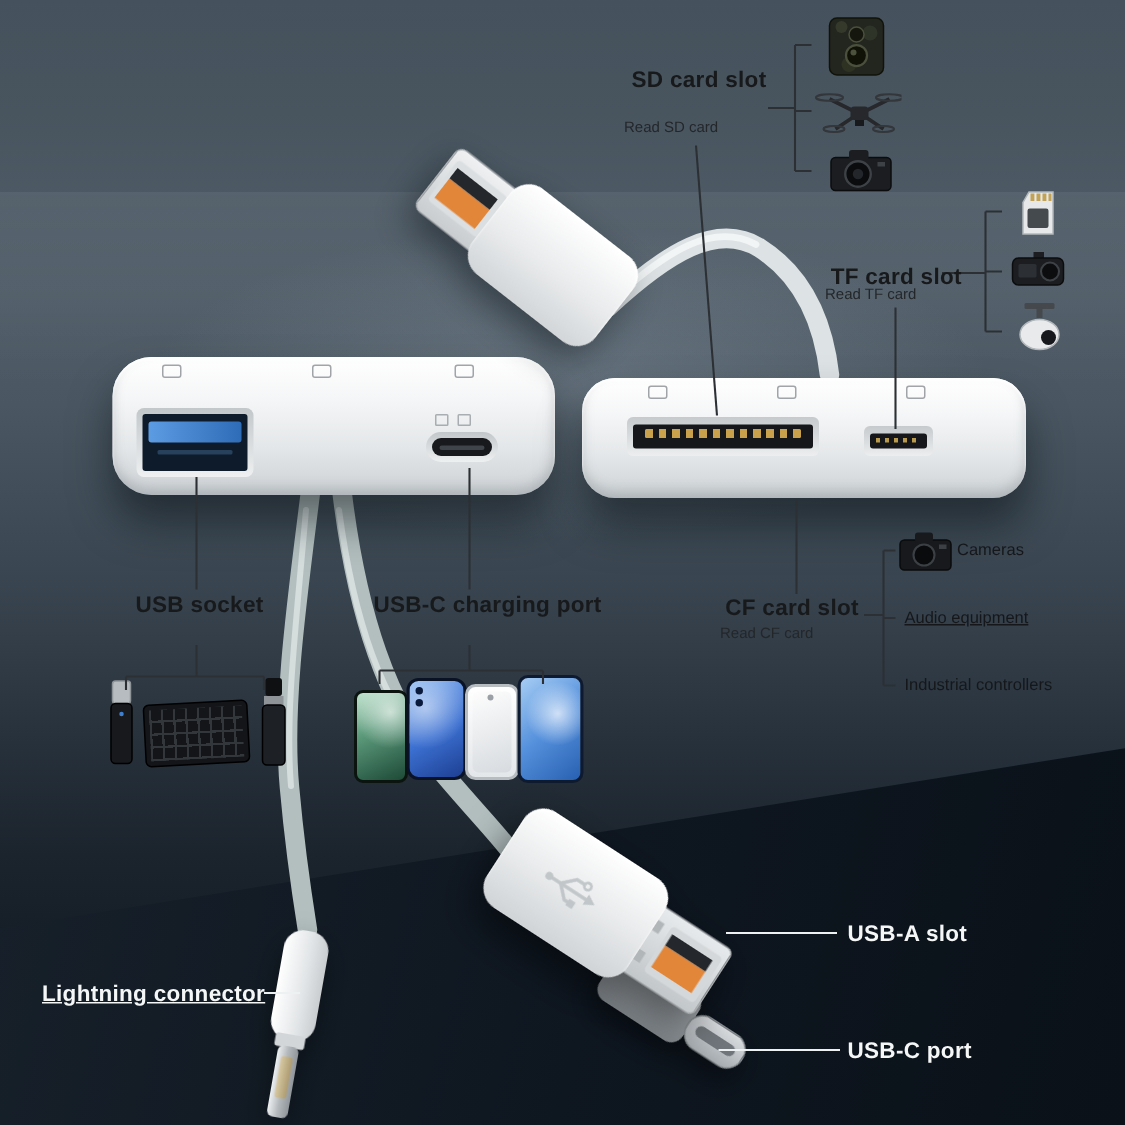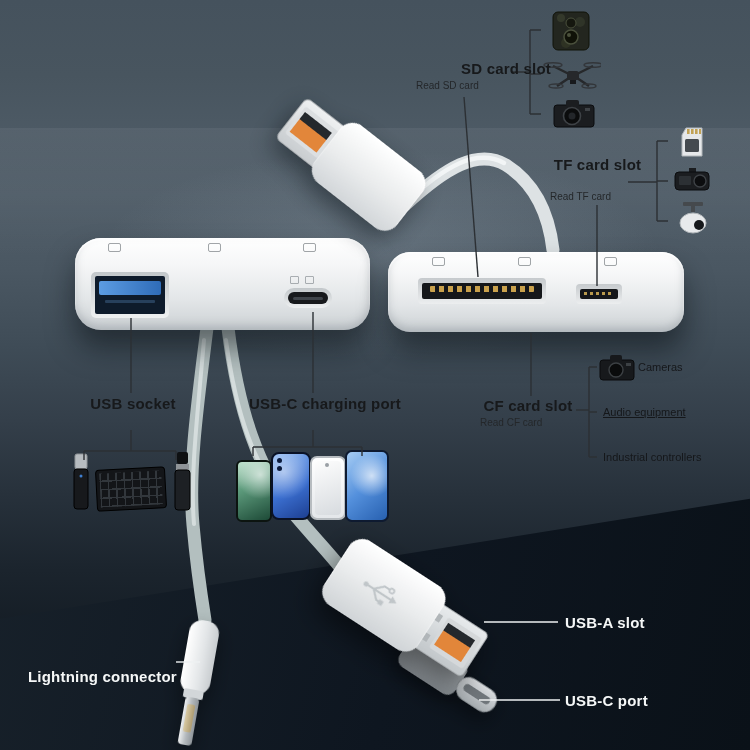--- a/index.html
+++ b/index.html
@@ -215,34 +215,34 @@
       <path d="M531,396 L531,333"></path>
       <path d="M576,410 L589,410 M589,367 L589,457 M589,367 L597,367 M589,412 L597,412 M589,457 L597,457"></path>
     </g>
     <g stroke="#eef1f2" stroke-width="1.4" fill="none">
       <path d="M176,662 L200,662"></path>
       <path d="M558,622 L484,622"></path>
       <path d="M560,700 L479,700"></path>
     </g>
   </svg>
 
-  <div class="title" style="left:416px;top:60px;width:100px;margin-left:40px;">SD card slot</div>
+  <div class="title" style="left:416px;top:45px;width:100px;">SD card slot</div>
   <div class="sub" style="left:416px;top:80px;width:100px;">Read SD card</div>
 
-  <div class="title" style="left:550px;top:156px;width:95px;">TF card slot</div>
+  <div class="title" style="left:550px;top:176px;width:95px;">TF card slot</div>
   <div class="sub" style="left:550px;top:191px;width:95px;">Read TF card</div>
 
   <div class="title" style="left:83px;top:395px;width:100px;">USB socket</div>
 
   <div class="title" style="left:240px;top:395px;width:170px;">USB-C charging port</div>
 
   <div class="title" style="left:480px;top:397px;width:96px;">CF card slot</div>
   <div class="sub" style="left:480px;top:417px;width:96px;">Read CF card</div>
 
   <div class="cf-item" style="left:638px;top:361px;">Cameras</div>
   <div class="cf-item" style="left:603px;top:406px;text-decoration:underline;">Audio equipment</div>
   <div class="cf-item" style="left:603px;top:451px;">Industrial controllers</div>
 
-  <div class="title light" style="left:28px;top:668px;text-align:right;">Lightning connector</div>
+  <div class="title light" style="left:28px;top:654px;text-align:right;text-decoration:underline;">Lightning connector</div>
   <div class="title light" style="left:565px;top:614px;text-align:left;">USB-A slot</div>
   <div class="title light" style="left:565px;top:692px;text-align:center;">USB-C port</div>
 
 </div>
 
 </body></html>

